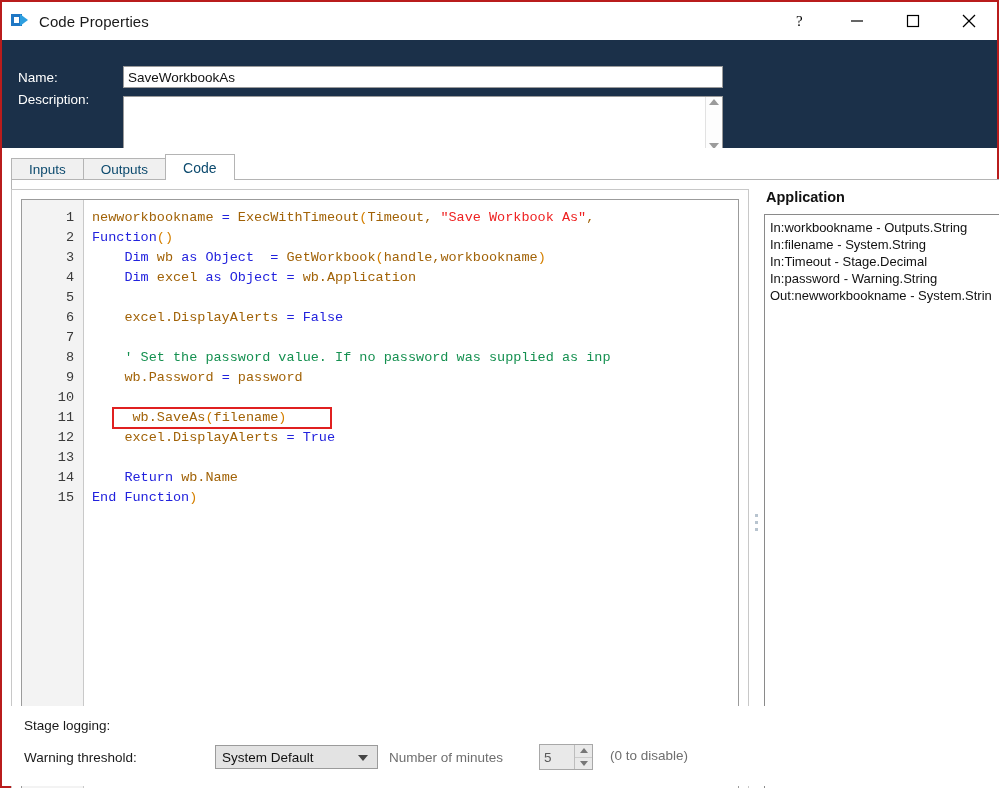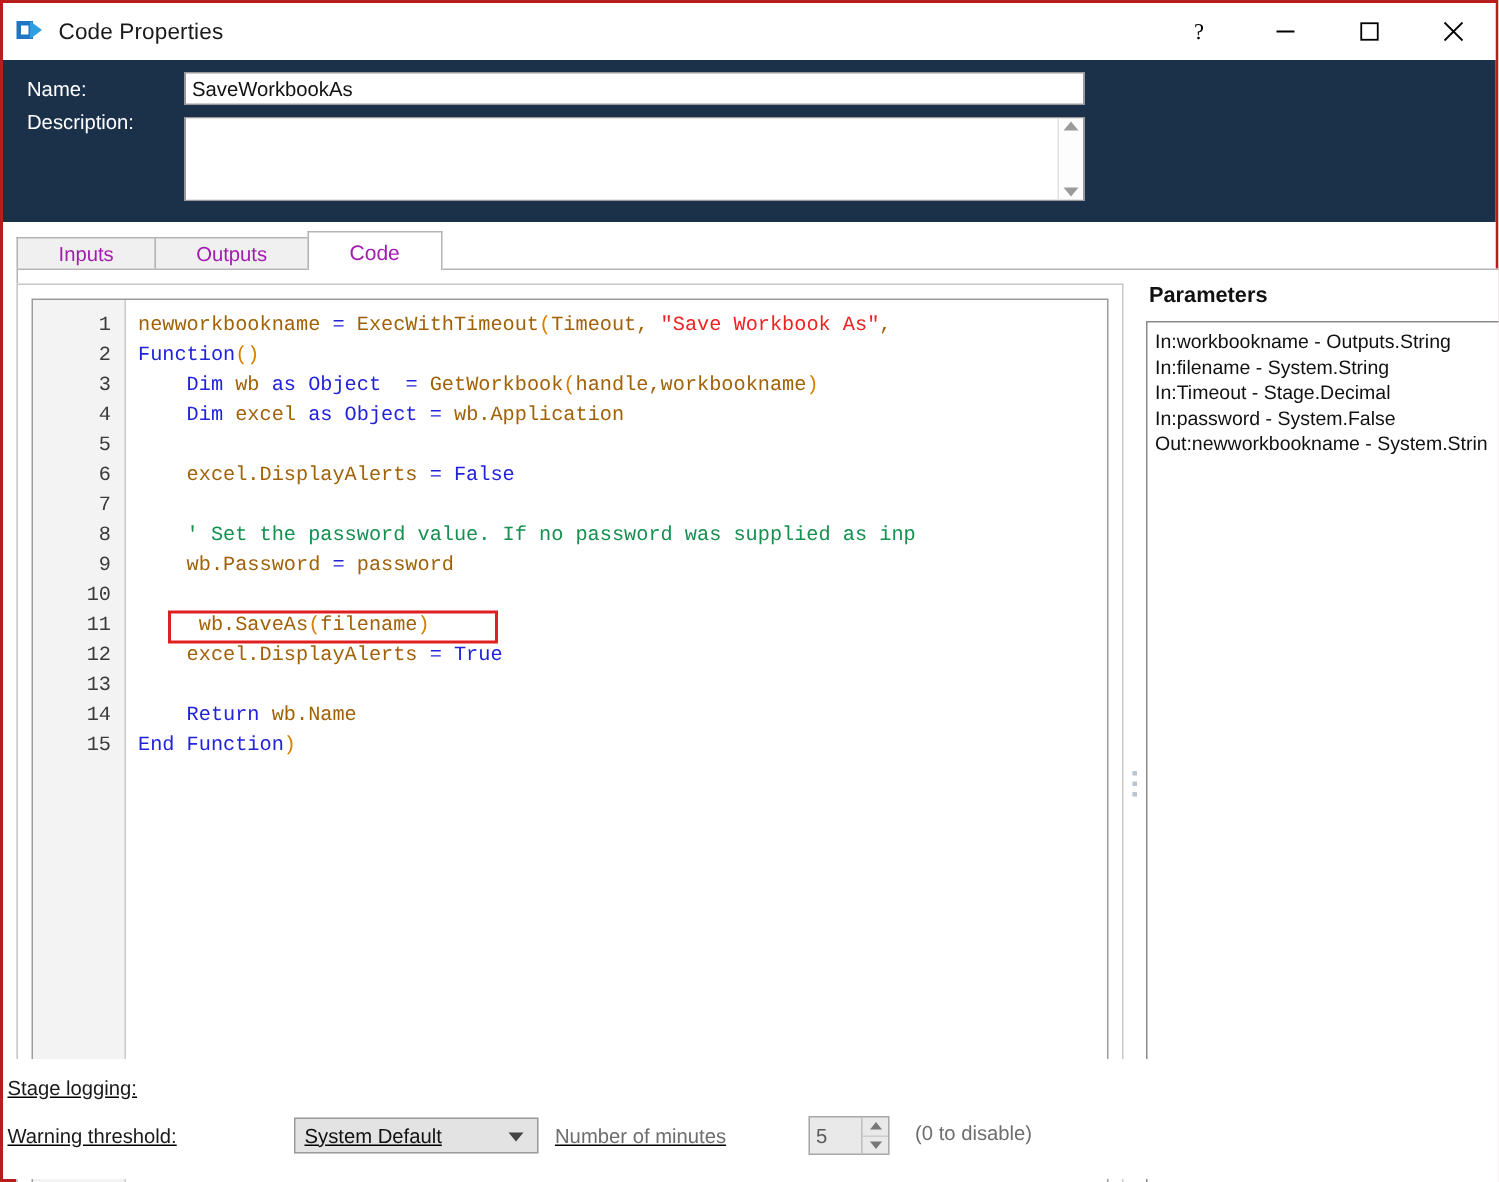--- a/index.html
+++ b/index.html
@@ -74,21 +74,21 @@
     background: transparent;
     border: none;
     cursor: default;
   }
   .tb-btn svg { display: block; }
 
   
   .header-panel {
     background: #1b3049;
     flex: none;
-    padding: 8px 0 12px 0;
+    padding: 26px 0 12px 0;
     height: 108px;
     box-sizing: border-box;
     position: relative;
   }
   .field-row {
     display: flex;
     align-items: flex-start;
     padding-left: 16px;
   }
   .field-label {
@@ -157,26 +157,26 @@
   }
   .tabstrip {
     position: absolute;
     left: 9px; top: 6px;
     display: flex;
     align-items: flex-end;
     height: 26px;
   }
   .tab {
     height: 22px;
-    padding: 0 27px;
+    padding: 0 17px;
     background: #f0f0f0;
     border: 1px solid #b4b4b4;
     border-bottom: none;
     font-size: 13.5px;
-    color: #a21caf;
+    color: #0c4a6e;
     display: flex;
     align-items: center;
     margin-right: -1px;
     cursor: default;
     box-sizing: border-box;
   }
   .tab.active {
     background: #ffffff;
     height: 26px;
     border-color: #b4b4b4;
@@ -312,25 +312,24 @@
 
   
   .footer {
     flex: none;
     height: 80px;
     background: #ffffff;
     position: relative;
   }
   .foot-row {
     position: absolute;
-    left: 3px;
+    left: 22px;
     display: flex;
     align-items: center;
     height: 24px;
-    text-decoration: underline;
   }
   .foot-row.r1 { top: 7px; }
   .foot-row.r2 { top: 39px; }
   .foot-label {
     font-size: 13.5px;
     color: #1a1a1a;
     width: 191px;
     flex: none;
   }
   .combo {
@@ -497,26 +496,26 @@
 
     </div>
 
     <div class="splitter">
       <i></i>
         <i></i>
         <i></i>
     </div>
 
     <div class="params">
-      <div class="params-title">Parameters</div>
+      <div class="params-title">Application</div>
       <div class="params-list" id="paramlist">
           <div class="pitem">In:workbookname - Outputs.String</div>
           <div class="pitem">In:filename - System.String</div>
           <div class="pitem">In:Timeout - Stage.Decimal</div>
-          <div class="pitem">In:password - System.False</div>
+          <div class="pitem">In:password - Warning.String</div>
           <div class="pitem">Out:newworkbookname - System.Strin</div>
         </div>
     </div>
   </div>
 
   <div class="footer">
     <div class="foot-row r1">
       <div class="foot-label">Stage logging:</div>
     </div>
     <div class="foot-row r2">

